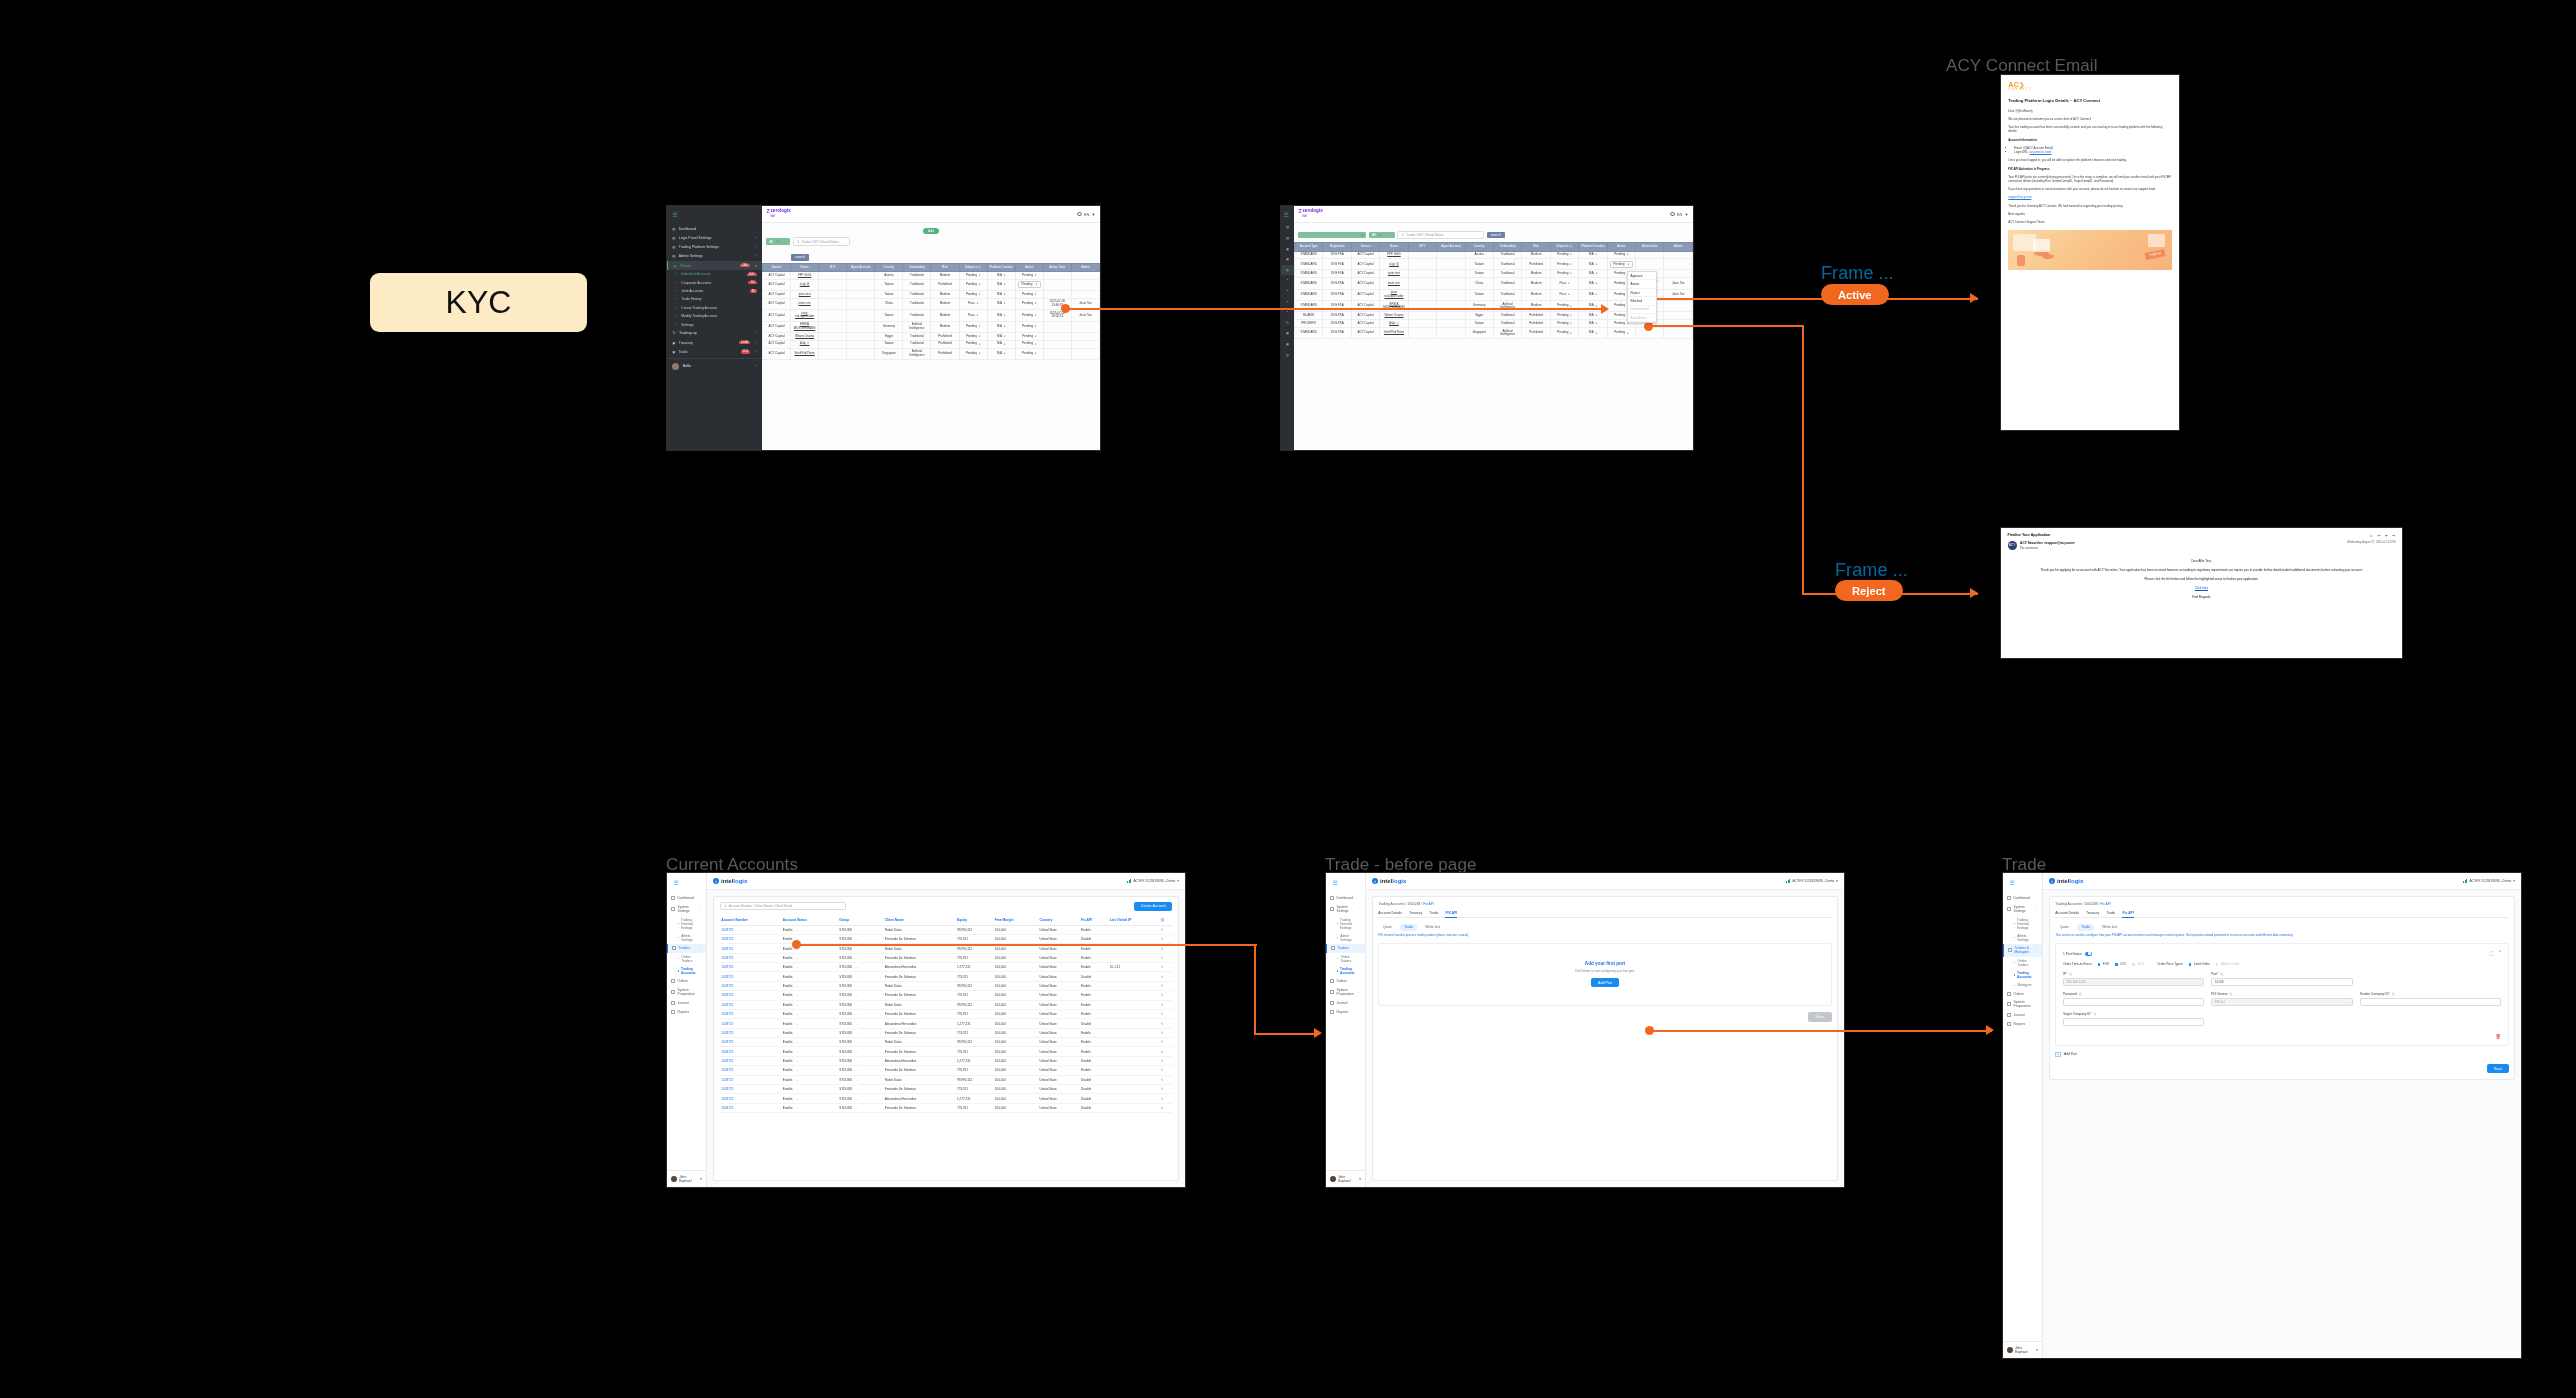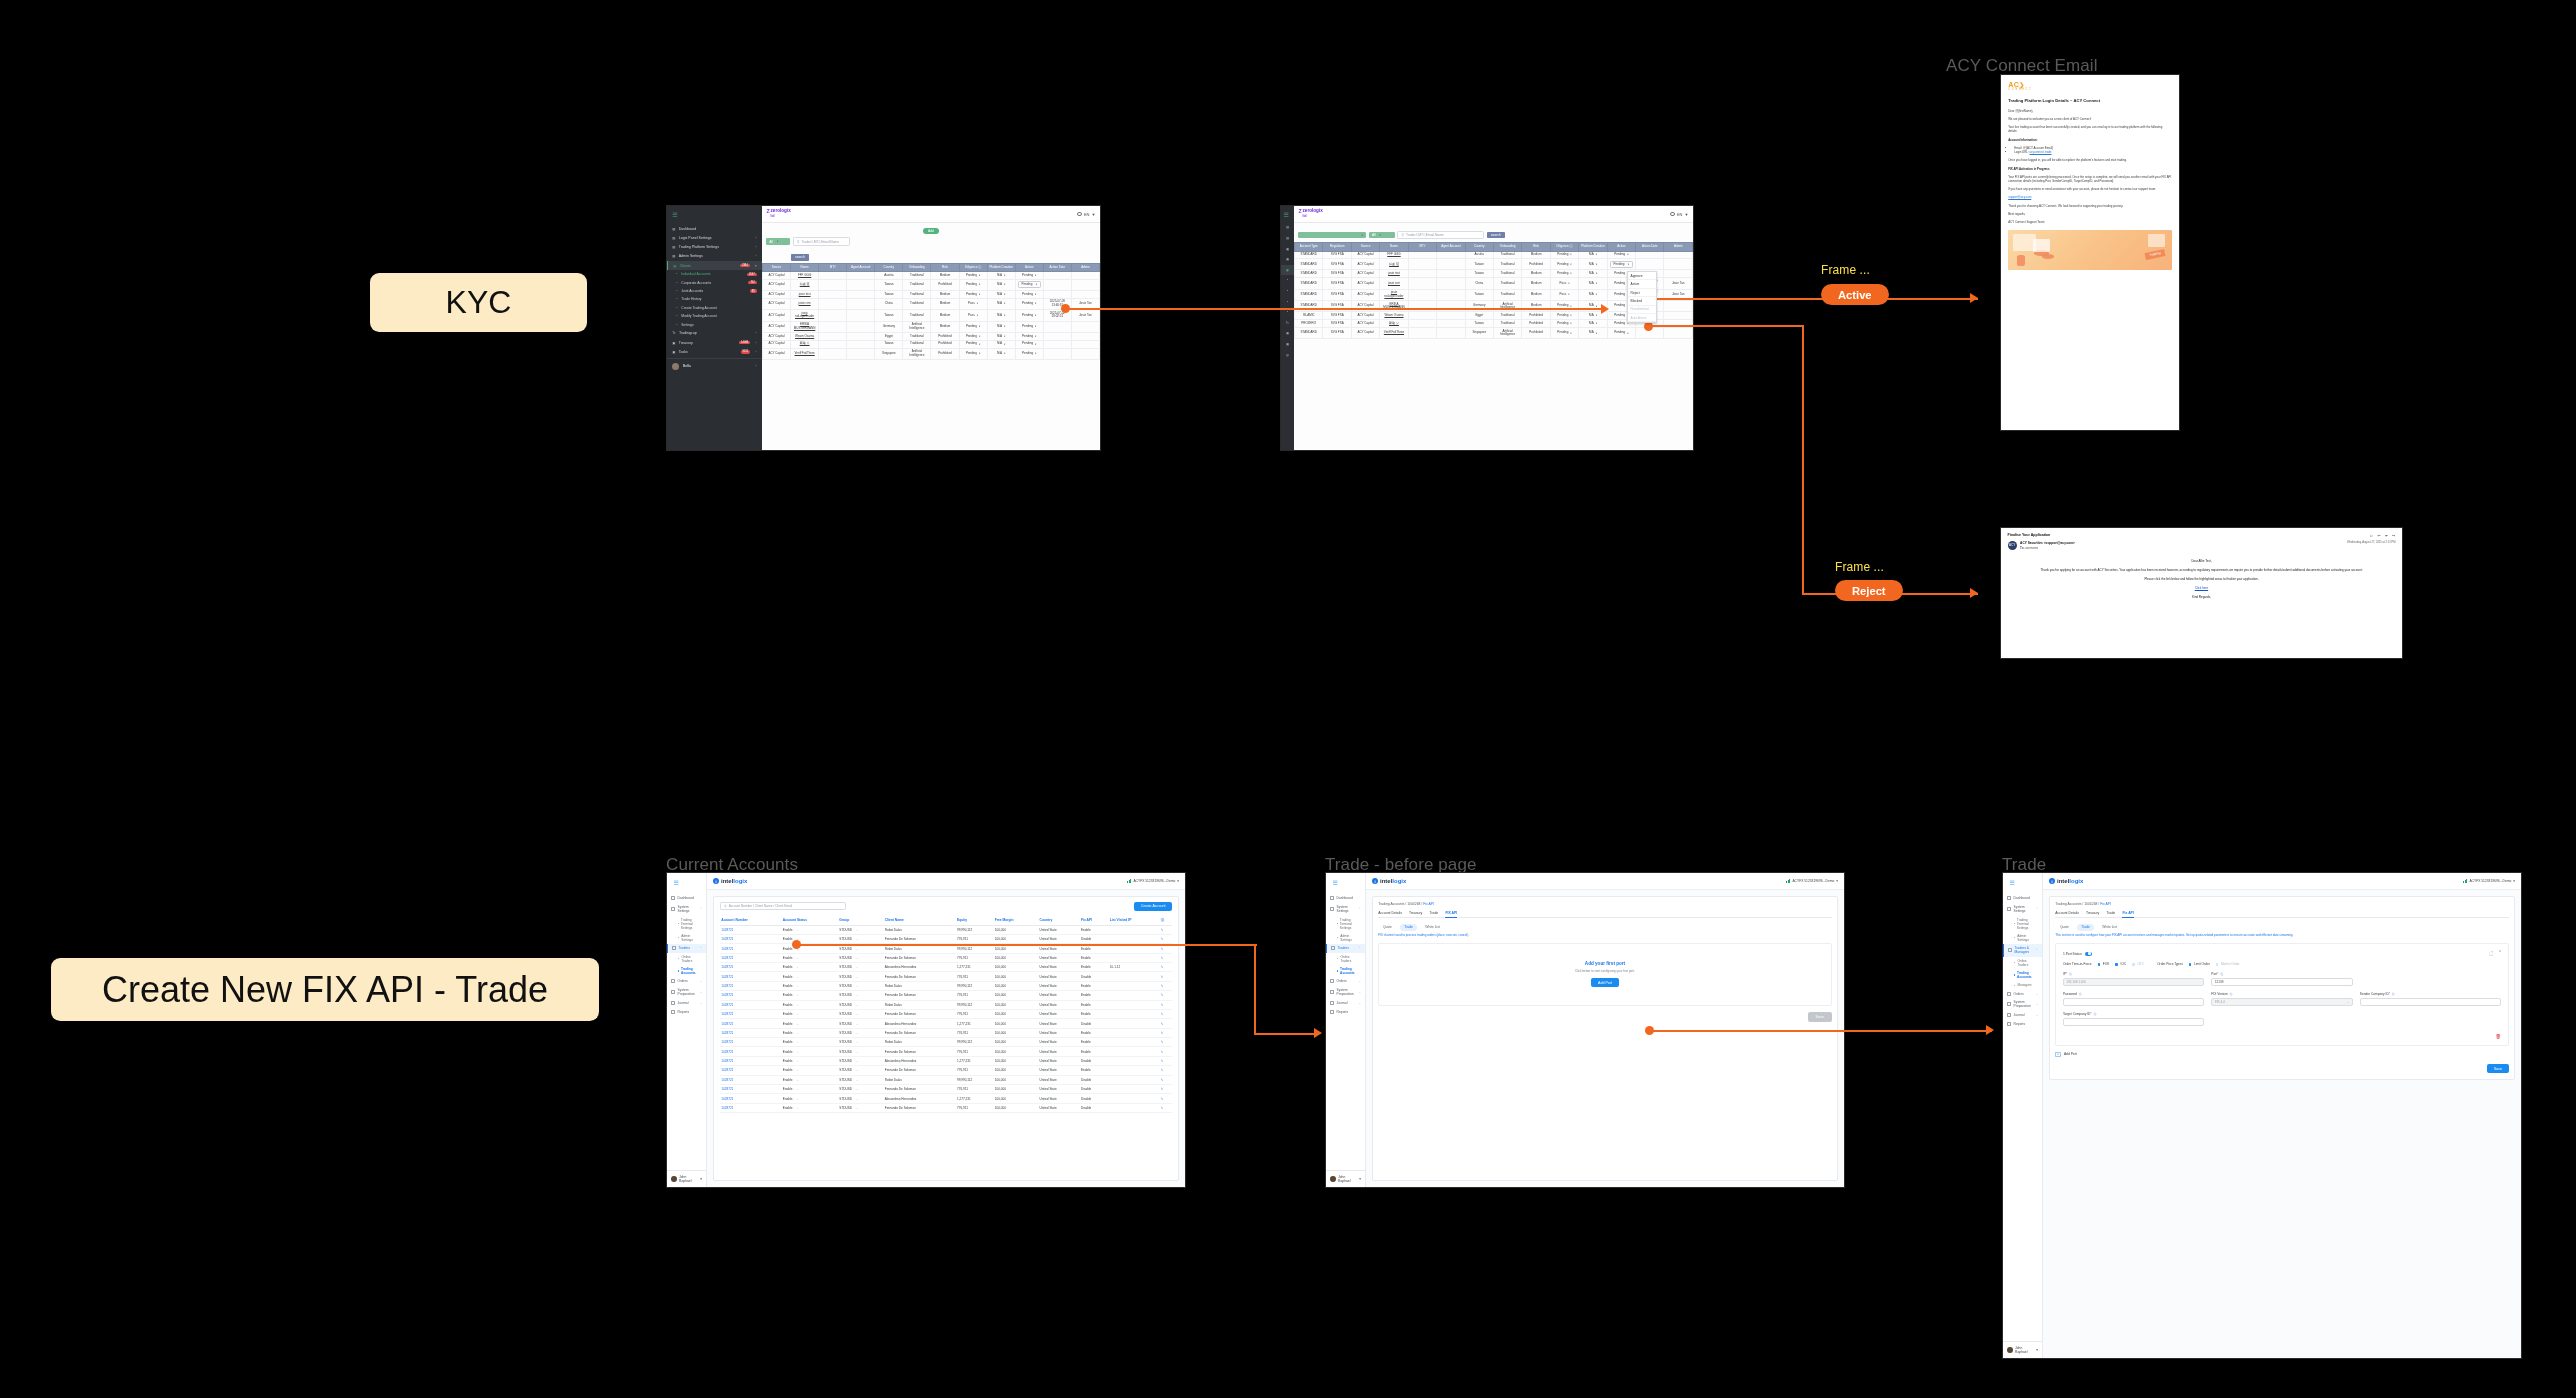--- a/index.html
+++ b/index.html
@@ -21,21 +21,21 @@
     color: #111; font-weight: 400;
   }
   #chip-kyc { left: 370px; top: 273px; width: 217px; height: 59px; font-size: 32px; }
   #chip-fix { left: 51px; top: 958px; width: 548px; height: 63px; font-size: 36px; }
 
   
   .frame-title {
     position: absolute; color: #5a5a5a; font-size: 17px; letter-spacing: 0.1px;
     white-space: nowrap;
   }
-  .frame-title.small { font-size: 12px; color:#fde047; }
+  .frame-title.small { font-size: 18px; color:#0369a1; }
 
   
   .shot {
     position: absolute; background: #ffffff; overflow: hidden;
     border: 0.7px solid #2a2a2a;
   }
 
   
   .adm { display:flex; width:100%; height:100%; background:#fff; }
   .adm-side { background:#2b2f33; color:#cfd3d6; flex:0 0 auto; }
@@ -184,23 +184,20 @@
     font-size:11.2px; font-weight:700; padding:4.6px 17px; text-align:center;
   }
 </style>
 </head>
 <body>
 
 <div class="board">
 
   <div class="chip" id="chip-kyc">
     <span>KYC</span>
-  </div>
-  <div class="chip" id="chip-fix">
-    <span>Create New FIX API - Trade</span>
   </div>
 
   <div class="frame-title" style="left:1946px; top:56px;">ACY Connect Email</div>
   <div class="frame-title" style="left:666px; top:855px;">Current Accounts</div>
   <div class="frame-title" style="left:1325px; top:855px;">Trade - before page</div>
   <div class="frame-title" style="left:2002px; top:855px;">Trade</div>
   <div class="frame-title small" style="left:1821px; top:263px;">Frame ...</div>
   <div class="frame-title small" style="left:1835px; top:560px;">Frame ...</div>
 
   <div class="shot" id="shot1" style="left:666px; top:205px; width:435px; height:246px;">

